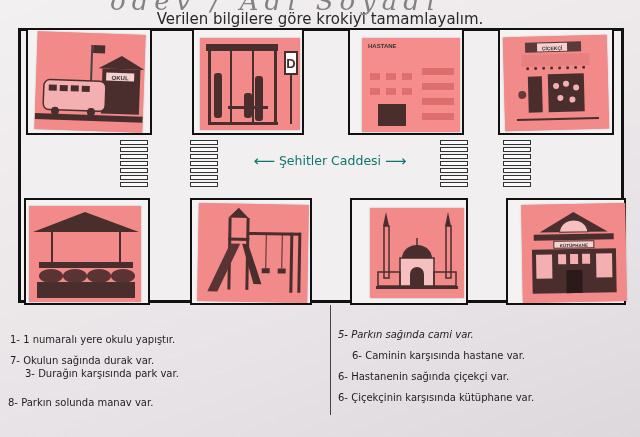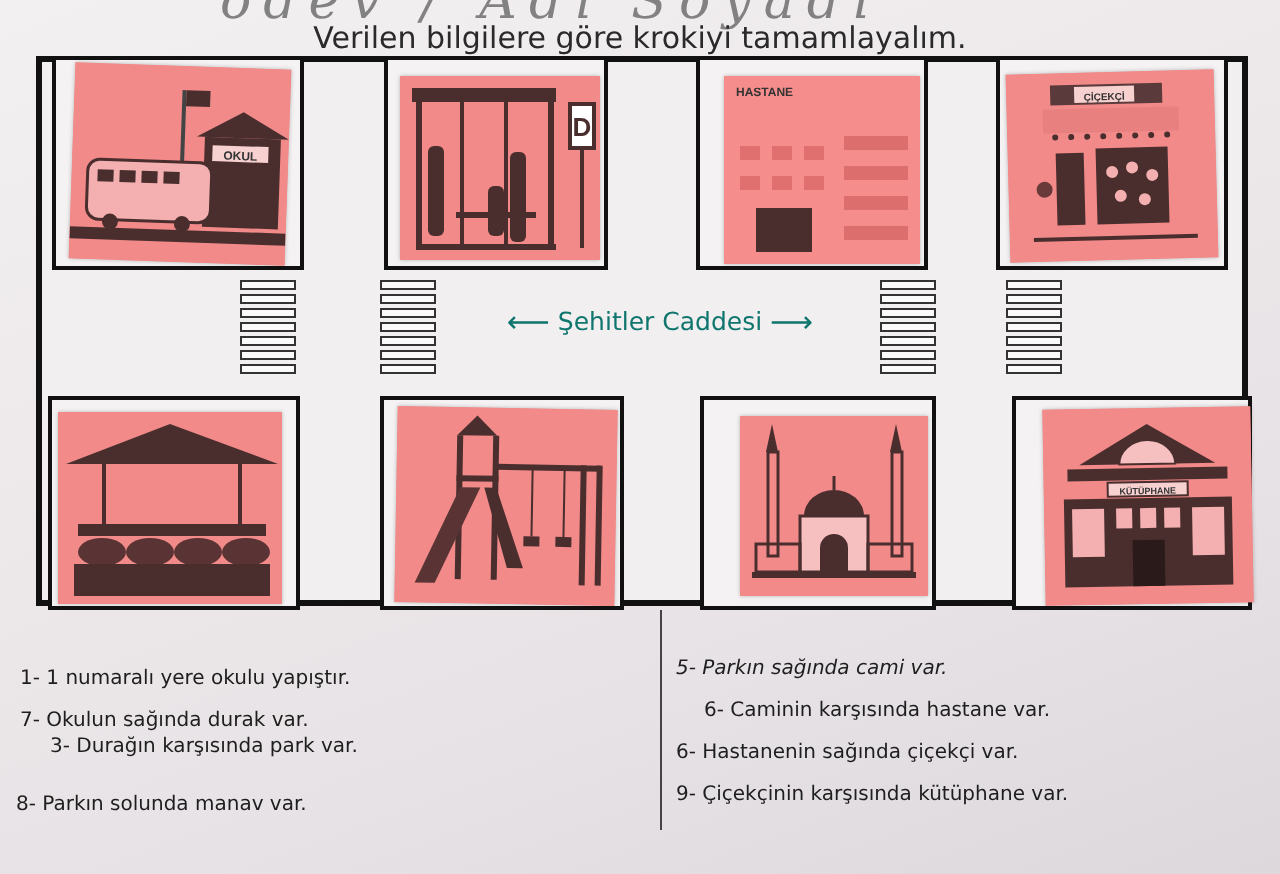--- a/index.html
+++ b/index.html
@@ -269,13 +269,13 @@
 <div class="divider"></div>
 
 <div class="inst" style="left:10px;top:334px;">1-  1 numaralı yere okulu yapıştır.</div>
 <div class="inst" style="left:10px;top:355px;">7- Okulun sağında durak var.</div>
 <div class="inst" style="left:10px;top:368px;margin-left:15px;">3- Durağın karşısında park var.</div>
 <div class="inst" style="left:8px;top:397px;">8- Parkın solunda manav var.</div>
 
 <div class="inst" style="left:338px;top:329px;font-style:italic;">5- Parkın sağında cami var.</div>
 <div class="inst" style="left:338px;top:350px;margin-left:14px;">6- Caminin karşısında hastane var.</div>
 <div class="inst" style="left:338px;top:371px;">6- Hastanenin sağında çiçekçi var.</div>
-<div class="inst" style="left:338px;top:392px;">9- Çiçekçinin karşısında kütüphane var.</div>
+<div class="inst" style="left:338px;top:392px;">6- Çiçekçinin karşısında kütüphane var.</div>
 
 </body></html>

